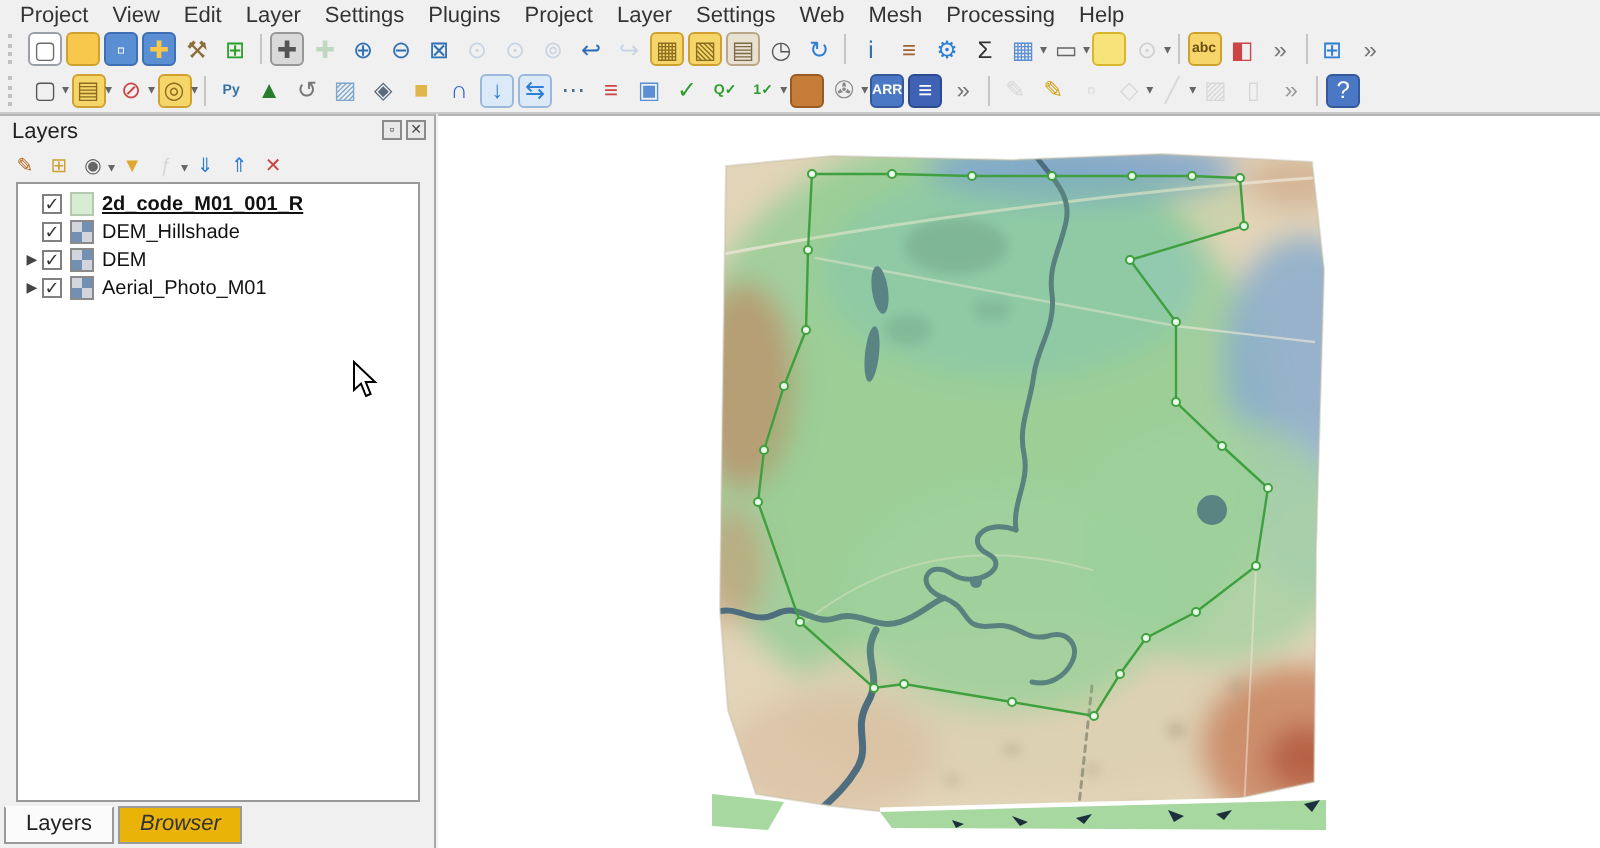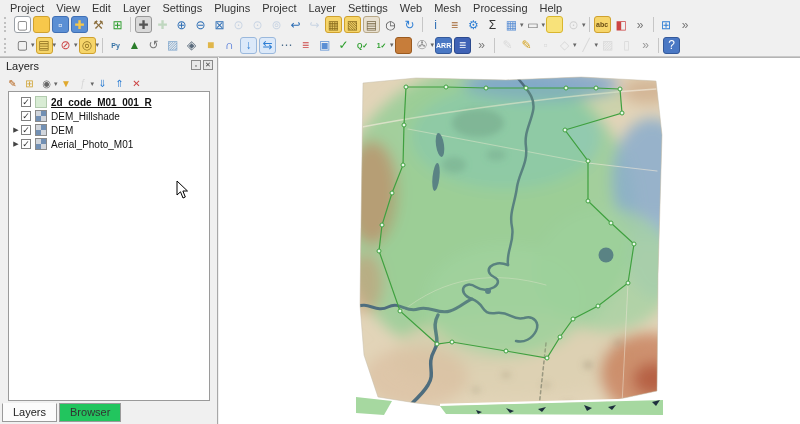--- a/index.html
+++ b/index.html
@@ -40,21 +40,21 @@
   .licon{width:12px;height:12px;margin-right:4px;box-sizing:border-box;}
   .licon.raster{background:conic-gradient(#7290b4 0 25%, #d2d6dc 0 50%, #7290b4 0 75%, #d2d6dc 0);
                 border:1px solid #8a8a8a;}
   .licon.swatch{background:#d8ecd4;border:1px solid #b2cbae;}
   .layer-label{font-size:10px;color:#111;}
   .layer-label.editing{font-weight:bold;text-decoration:underline;}
   
   .panel-tabs{position:absolute;left:2px;bottom:2px;display:flex;}
   .ptab{padding:2px 10px 3px 10px;font-size:11px;border:1px solid #9a9a9a;margin-right:2px;}
   .ptab.active{background:#fbfbfb;border-top-color:#fbfbfb;}
-  .ptab.inactive{background:#22c55e;color:#333;}
+  .ptab.inactive{background:#eab308;color:#333;font-style:italic;}
   
   .canvas{position:absolute;left:219px;top:57px;width:581px;height:367px;background:#ffffff;
           border-top:1px solid #b4b4b4;box-sizing:border-box;}
   .mapwrap{position:absolute;left:137px;top:17px;width:308px;height:341px;}
   
   .cursor{position:absolute;left:176px;top:180px;pointer-events:none;}
 </style>
 </head>
 <body>
 

